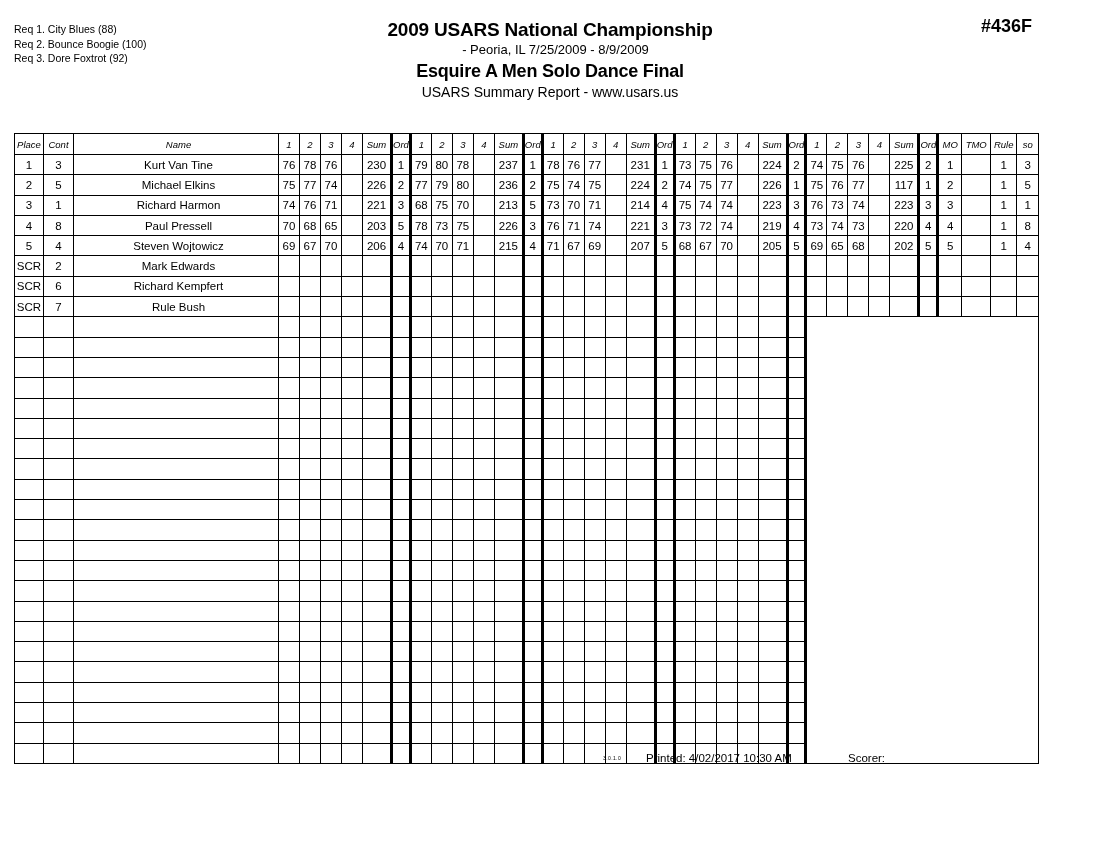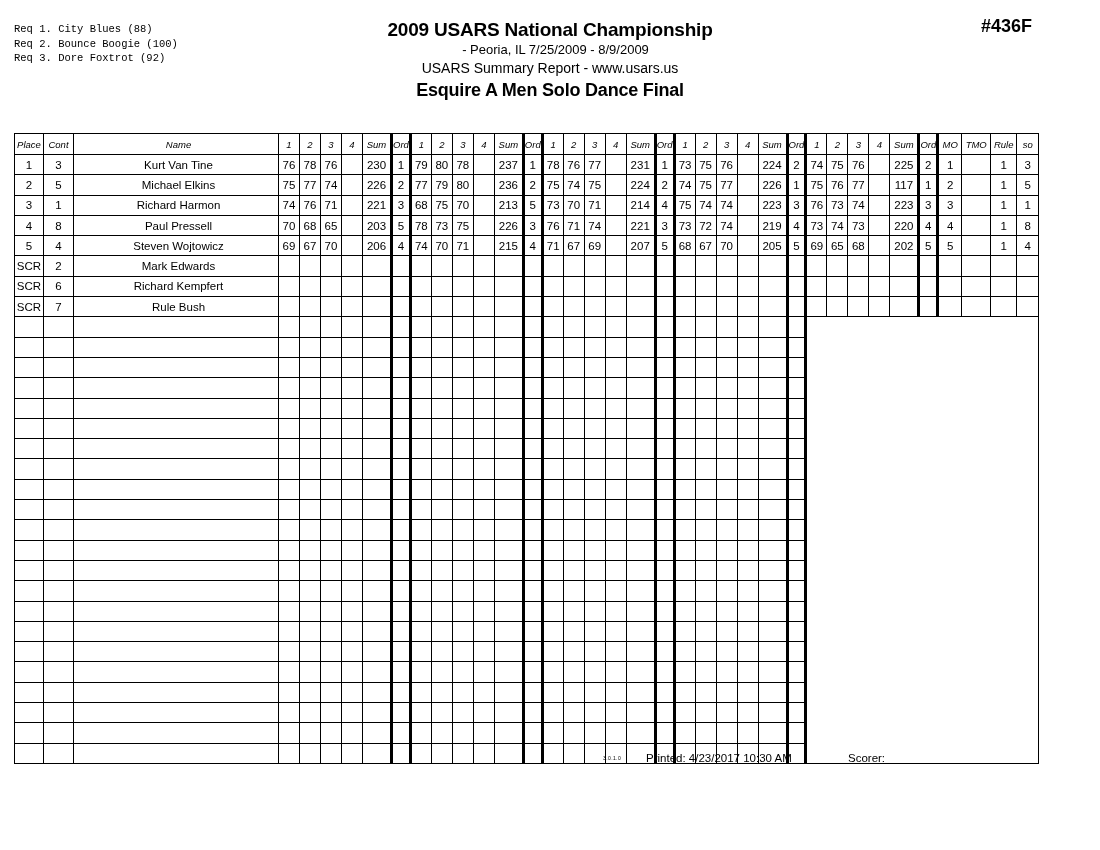--- a/index.html
+++ b/index.html
@@ -11,21 +11,21 @@
     overflow:hidden;
     position:relative;
   }
 
   
   #reqs{
     position:absolute; left:14px; top:22px;
     font-size:10.5px; line-height:14.5px;
     white-space:nowrap;
   }
-  #reqs .req-line{display:block;font-family:Liberation Mono, monospace;}
+  #reqs .req-line{display:block;}
 
   
   #titleblock{
     position:absolute; left:0; top:18px; width:1100px;
     text-align:center;
   }
   #t-main{font-size:19px;font-weight:bold;line-height:23px;letter-spacing:-0.2px;}
   #t-sub{font-size:13px;line-height:18px;margin-left:11px;}
   #t-event{font-size:18px;font-weight:bold;line-height:24px;letter-spacing:-0.2px;}
   #t-report{font-size:14px;line-height:19px;}
@@ -92,22 +92,22 @@
 
 <div id="reqs">
     <span class="req-line"><span>Req  1.</span> <span>City Blues</span> <span>(88)</span></span>
     <span class="req-line"><span>Req  2.</span> <span>Bounce Boogie</span> <span>(100)</span></span>
     <span class="req-line"><span>Req  3.</span> <span>Dore Foxtrot</span> <span>(92)</span></span>
   </div>
 
 <div id="titleblock">
   <div id="t-main">2009 USARS National Championship</div>
   <div id="t-sub">- Peoria, IL  7/25/2009 - 8/9/2009</div>
+  <div id="t-event">Esquire A Men Solo Dance Final</div>
   <div id="t-report">USARS Summary Report - www.usars.us</div>
-  <div id="t-event">Esquire A Men Solo Dance Final</div>
 </div>
 <div id="eventnum">#436F</div>
 
 <table id="grid">
   <colgroup id="cg">
       <col style="width: 29px;">
       <col style="width: 30px;">
       <col style="width: 205px;">
       <col style="width: 21px;">
       <col style="width: 21px;">
@@ -1134,15 +1134,15 @@
         <td>&nbsp;</td>
         <td>&nbsp;</td>
         <td>&nbsp;</td>
         <td class="sepL sepR">&nbsp;</td>
       </tr>
     </tbody>
 </table>
 
 <div id="footer">
   <span id="ver">3.0.1.0</span>
-  <span id="printed">Printed:  4/23/2017  10:30 AM</span>
+  <span id="printed">Printed:  4/02/2017  10:30 AM</span>
   <span id="scorer">Scorer:</span>
 </div>
 
 </body></html>

